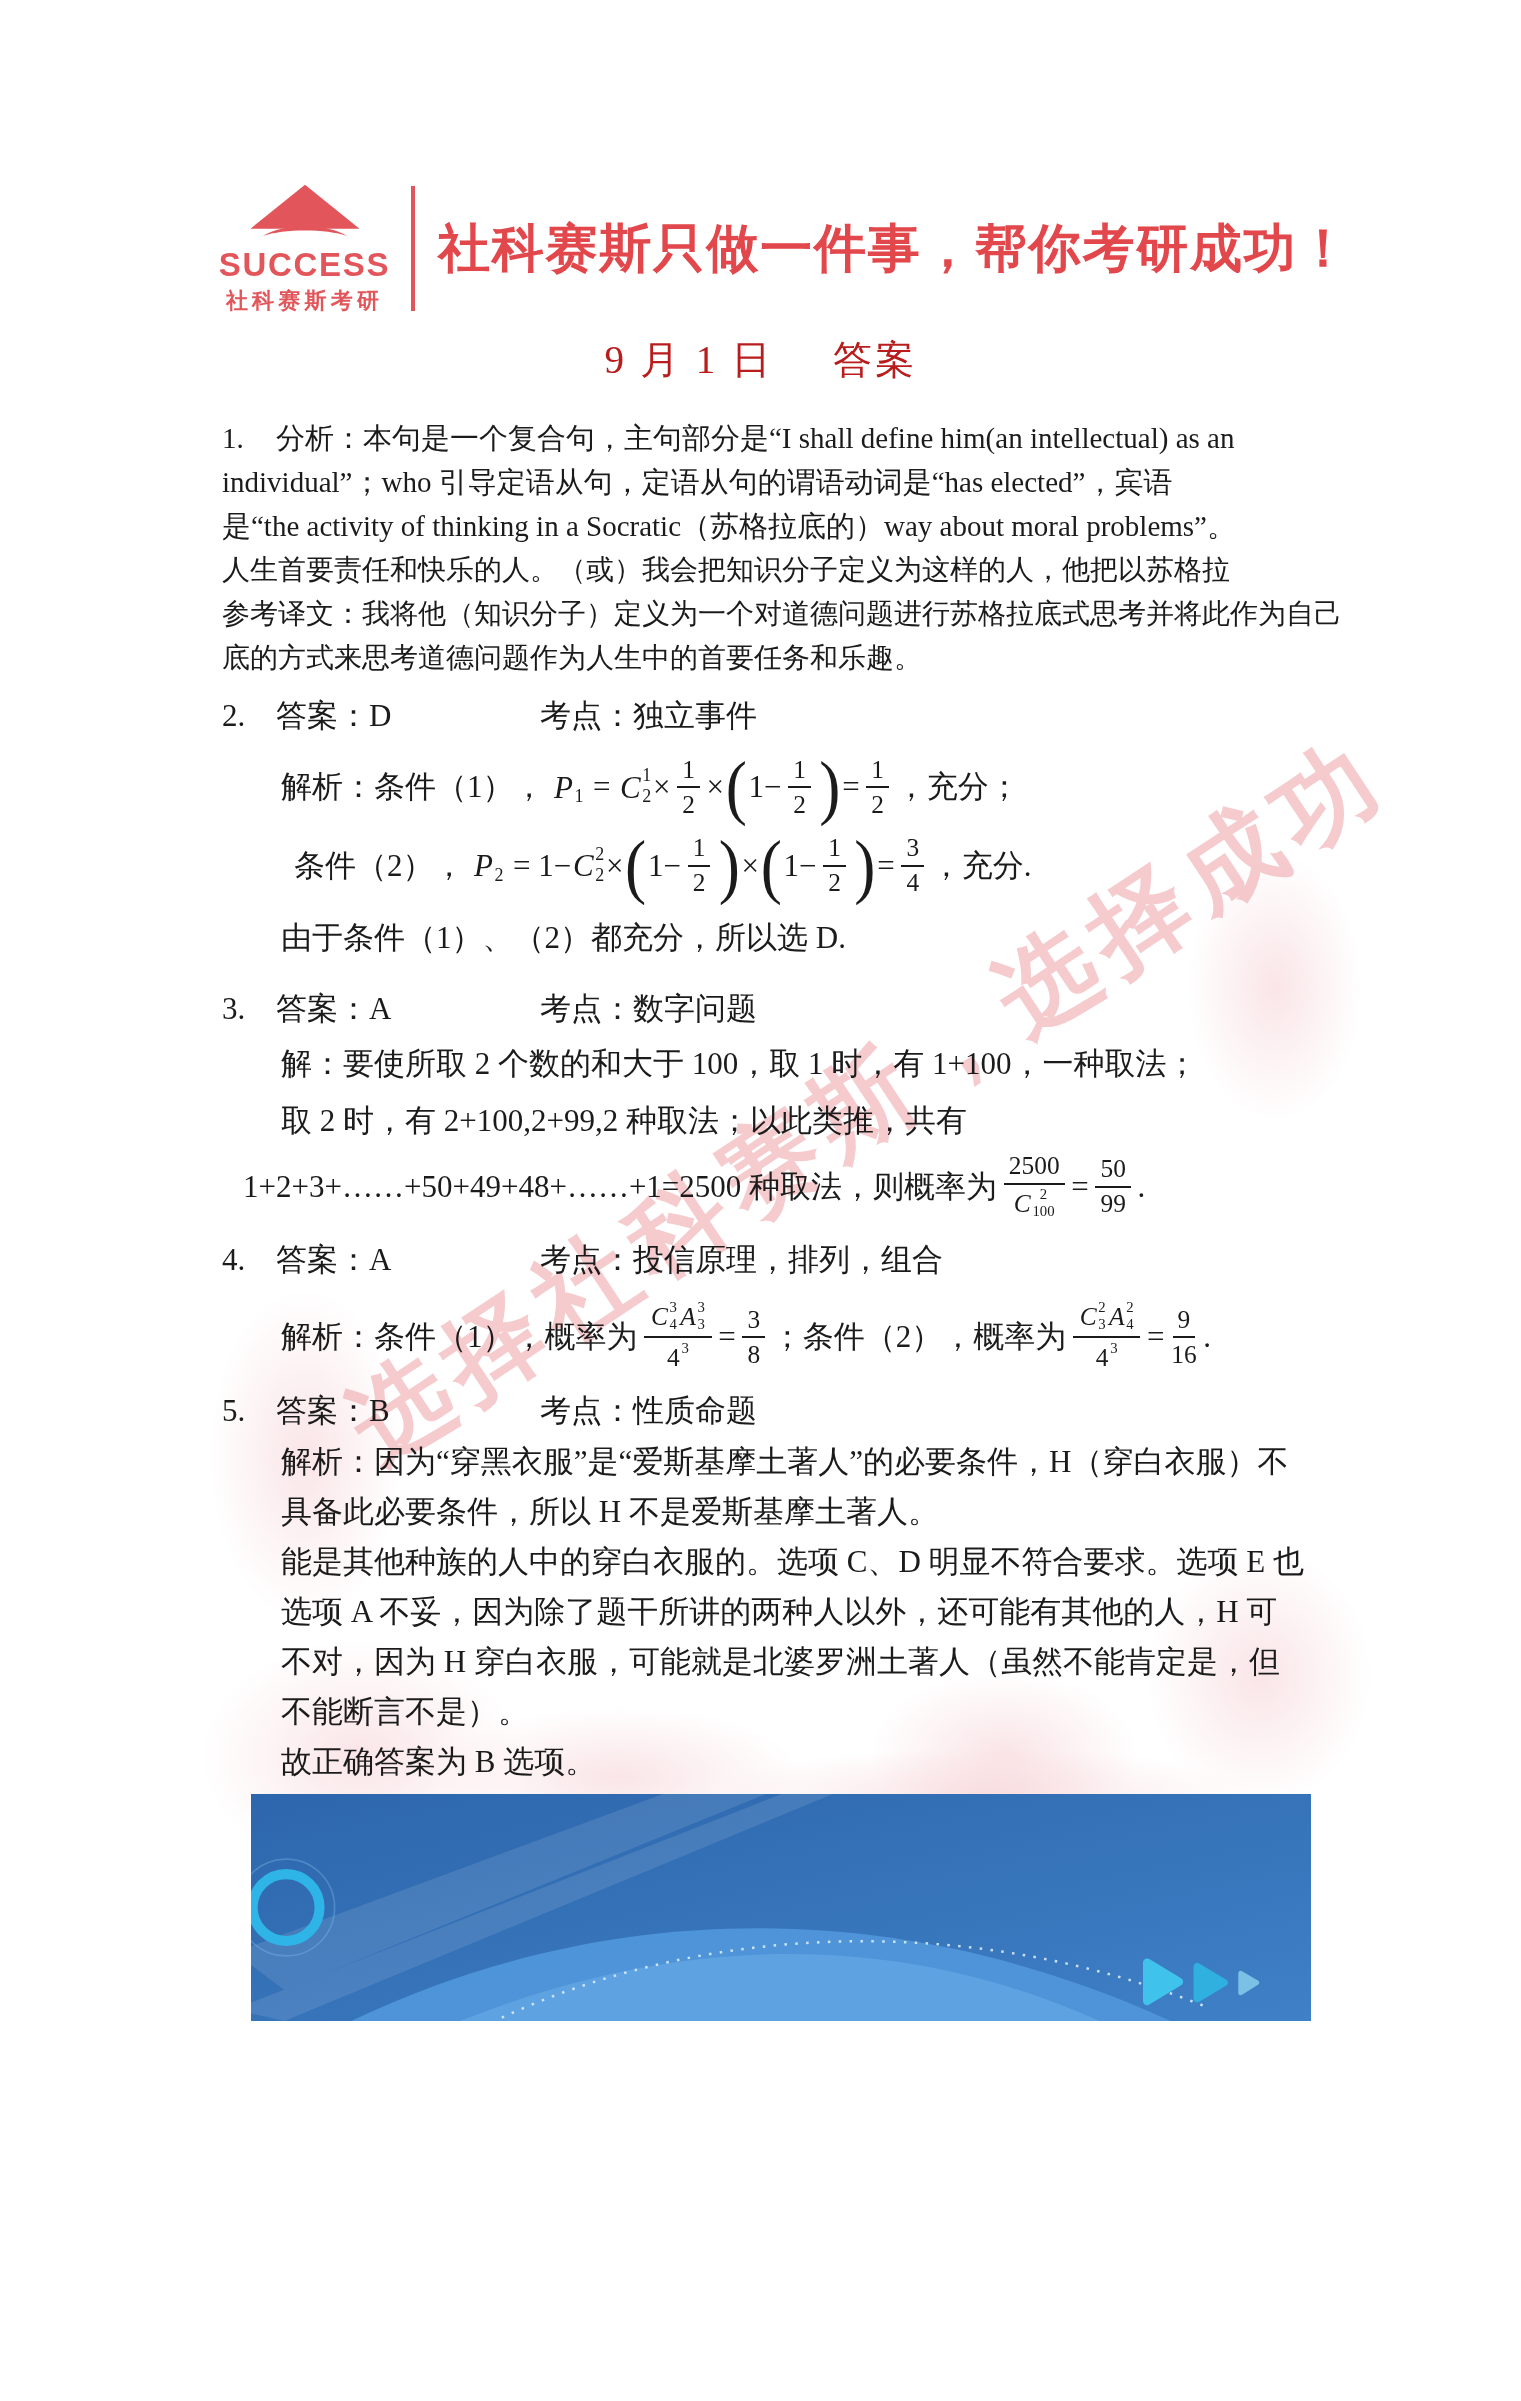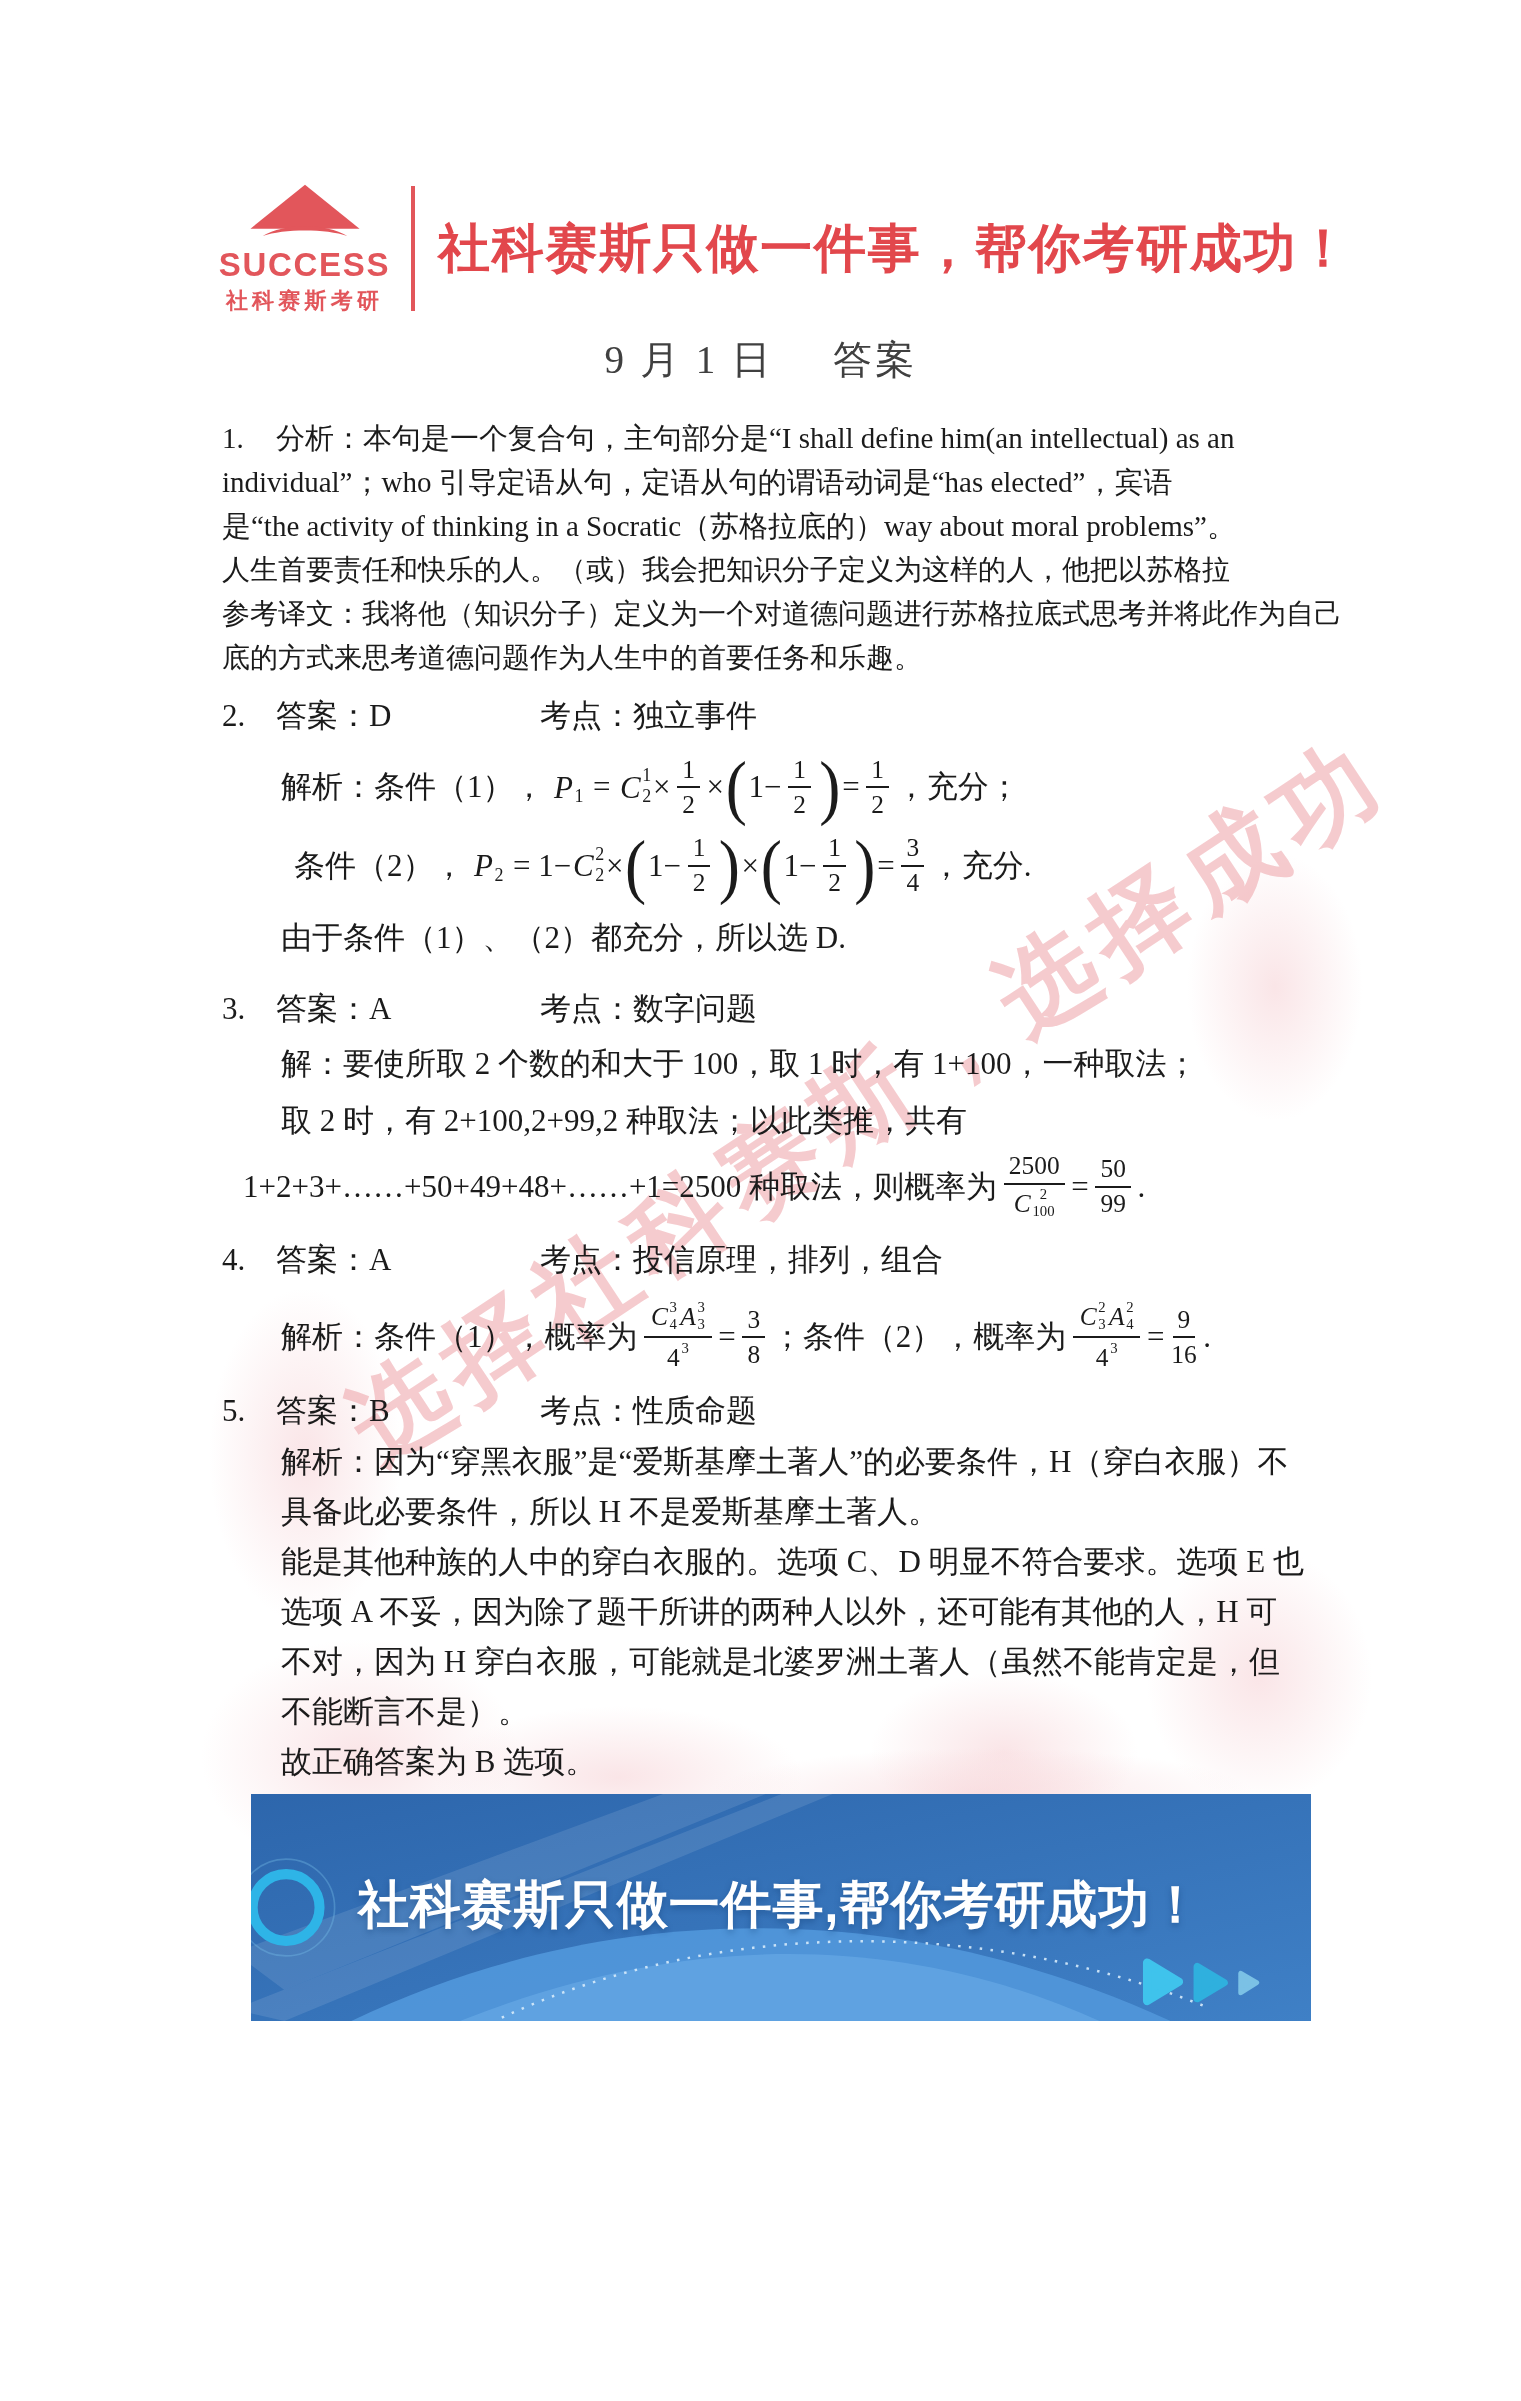--- a/index.html
+++ b/index.html
@@ -24,21 +24,21 @@
   .brand{font-family:"Liberation Sans","DejaVu Sans",sans-serif;font-weight:700;
          font-size:33px;letter-spacing:1.7px;line-height:1.05;margin-top:1.7px;}
   .brand-sub{font-family:"Liberation Sans","DejaVu Sans",sans-serif;font-weight:700;
              font-size:22px;letter-spacing:4.2px;margin-top:3.3px;}
   .hdr-divider{width:3.3px;height:125px;background:#e2565b;margin:0 23.4px 0 18.4px;}
   .hdr-slogan{font-family:"Liberation Sans","DejaVu Sans",sans-serif;font-weight:900;
               font-size:52px;color:#e2474c;letter-spacing:1.7px;white-space:nowrap;}
 
   
   .doc-title{position:absolute;left:0;right:0;top:333px;text-align:center;z-index:3;
-             font-size:39px;letter-spacing:3.3px;color:#404040;}
+             font-size:39px;letter-spacing:3.3px;color:#b91c1c;}
   .doc-title .gap{display:inline-block;width:59px;}
 
   
   .content{position:absolute;left:222px;top:416px;width:1089px;z-index:2;font-size:31px;}
   .line{white-space:nowrap;}
   .t-line{line-height:52px;}
   .lead-line,.answer-line{display:flex;line-height:52px;}
   .num{flex:0 0 54px;width:54px;}
   .ans{flex:0 0 264px;width:264px;}
   .ind0{padding-left:0;}
@@ -348,17 +348,16 @@
       <path d="M250,272 C510,168 770,162 1015,272 Z" fill="#61a5e3" opacity="0.85"></path>
       <path d="M300,268 C560,148 880,148 1145,256" stroke="#d7ebfb" stroke-width="3" stroke-dasharray="3 10" fill="none" opacity="0.9"></path>
       <circle cx="42" cy="136" r="40" fill="none" stroke="#2eb4e7" stroke-width="12"></circle>
       <circle cx="42" cy="136" r="58" fill="none" stroke="#7cc3ec" stroke-width="2" opacity="0.35"></circle>
       <g>
         <polygon points="1072,202 1072,248 1110,225" fill="#3fc3ec" stroke="#3fc3ec" stroke-width="10" stroke-linejoin="round"></polygon>
         <polygon points="1132,207 1132,245 1164,226" fill="#2fb0de" stroke="#2fb0de" stroke-width="9" stroke-linejoin="round"></polygon>
         <polygon points="1184,215 1184,238 1203,226" fill="#86cdec" stroke="#86cdec" stroke-width="6" stroke-linejoin="round" opacity="0.85"></polygon>
       </g>
     </svg>
-    <div class="banner-text">社科赛斯只做一件事,帮你考研成功！</div>
   </div>
 
 </div>
 
 
 </body></html>

